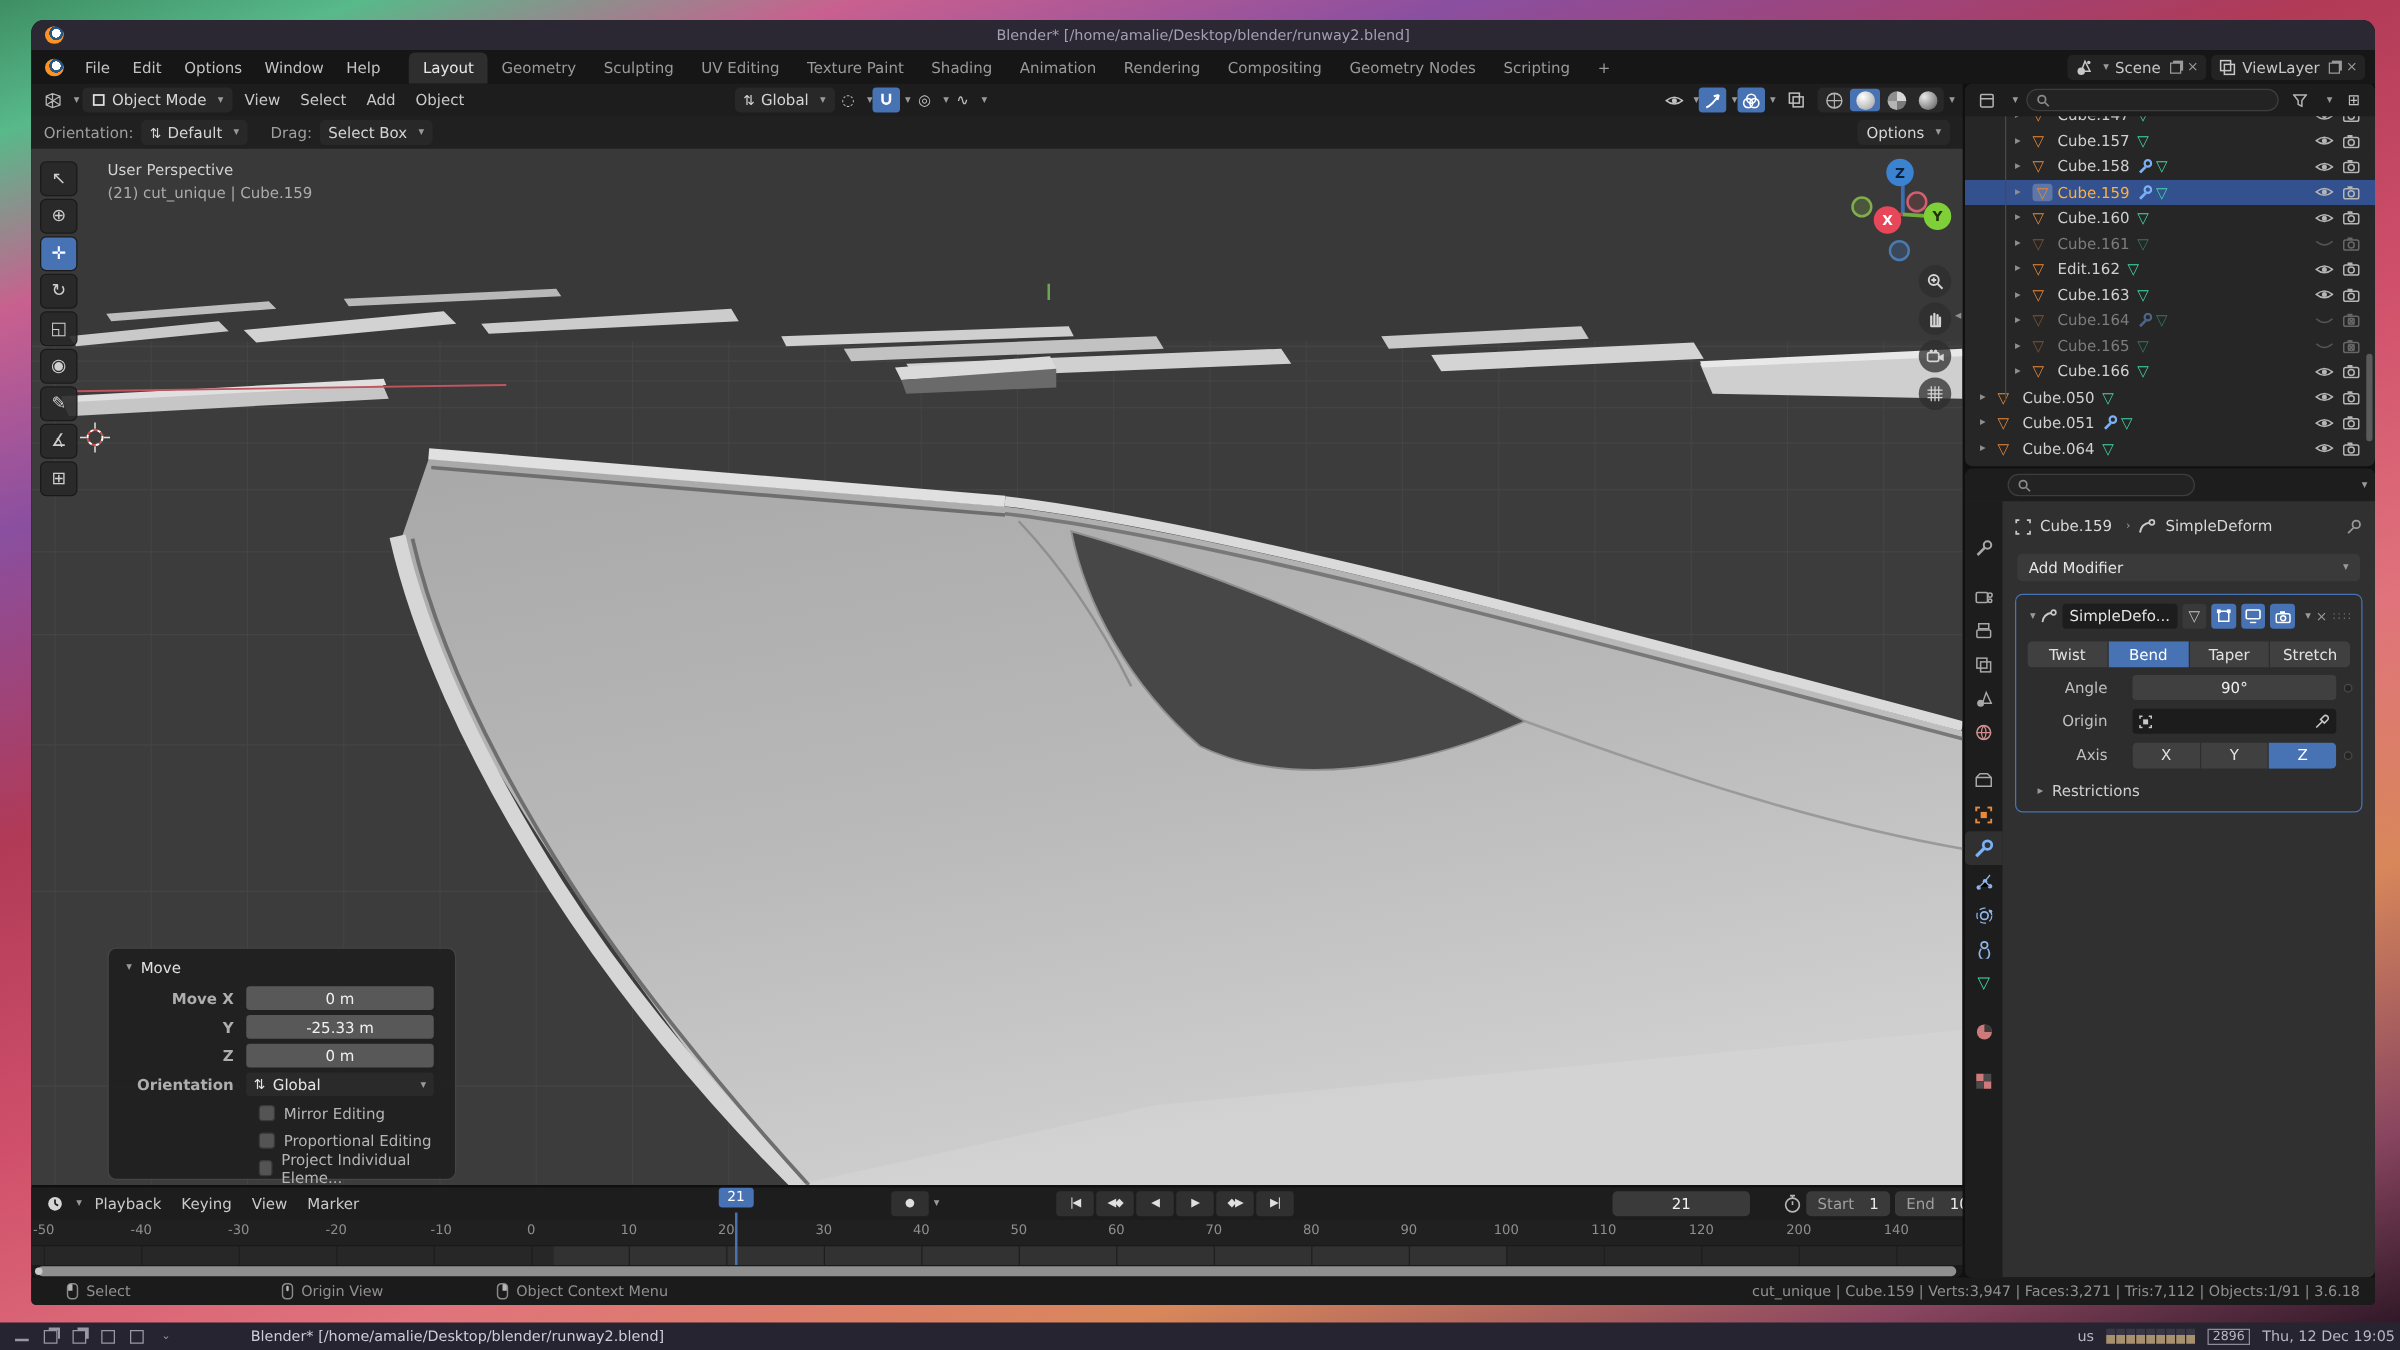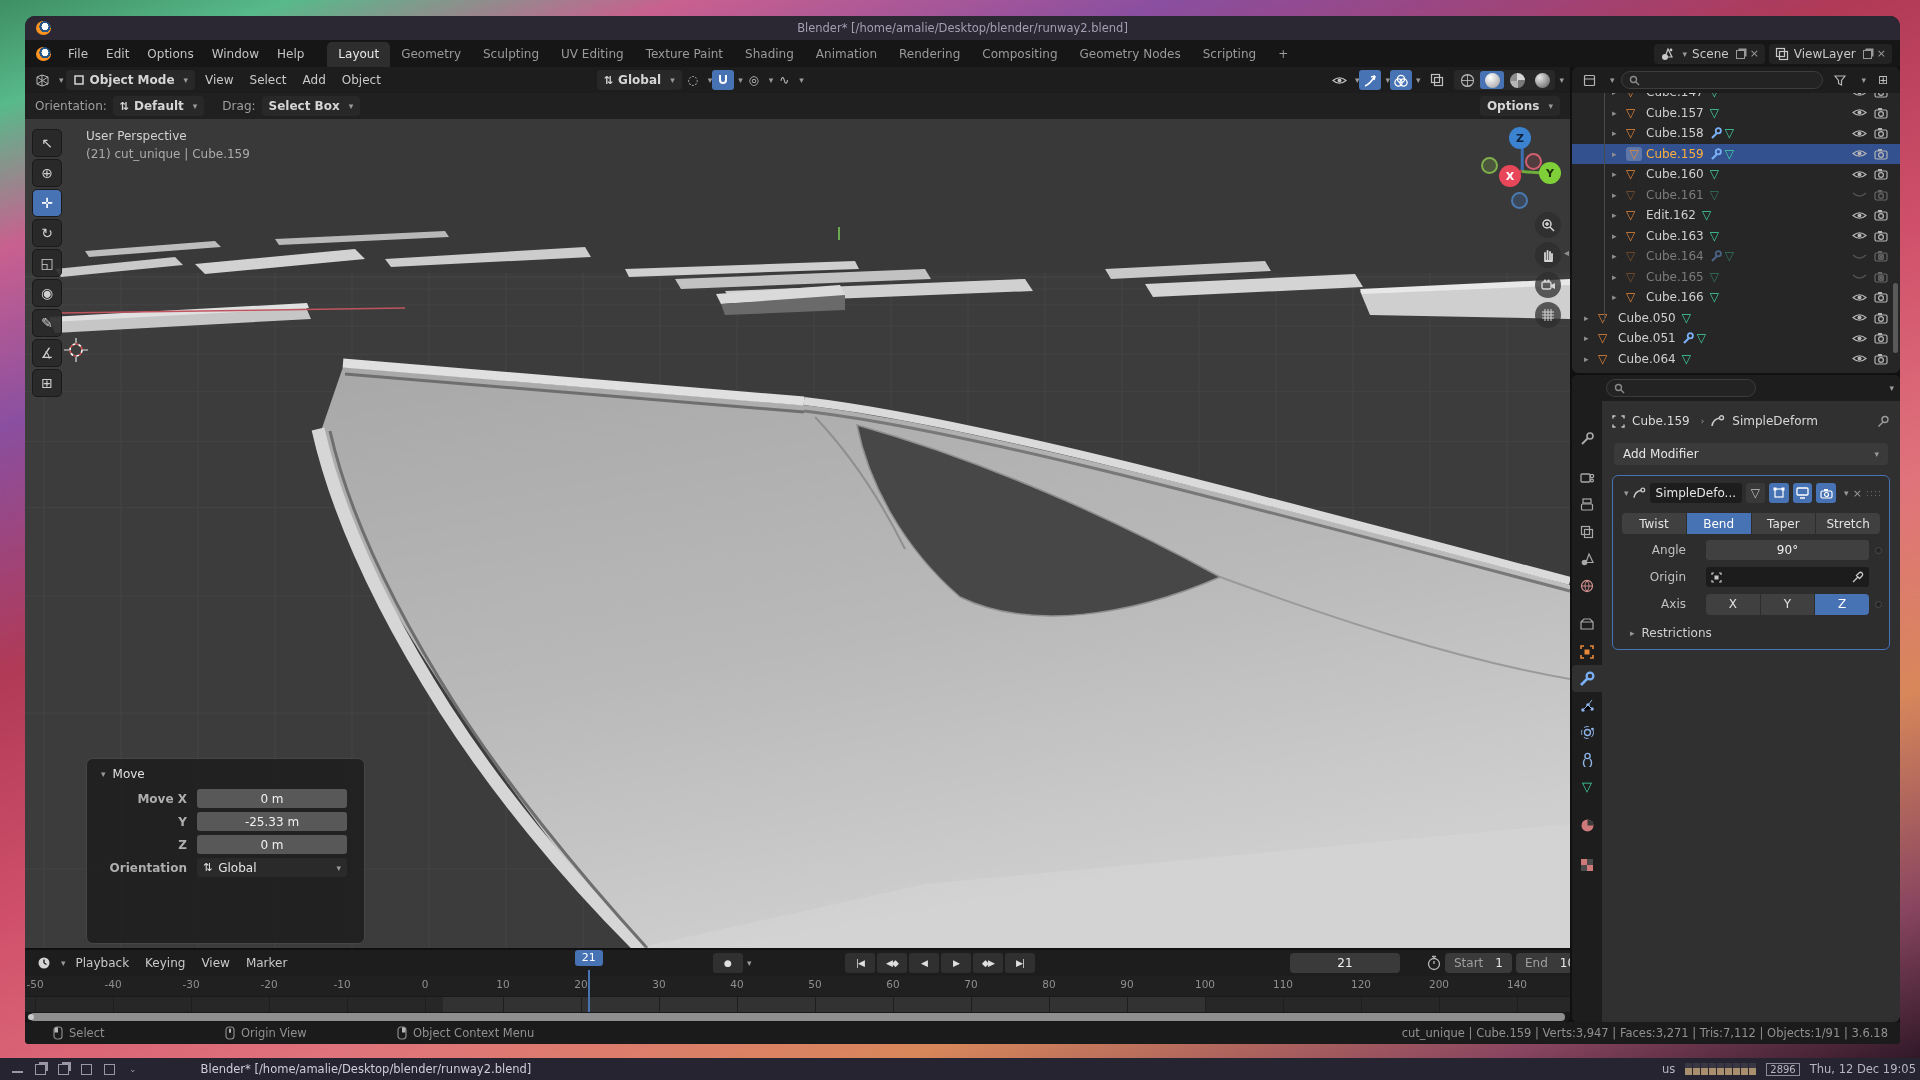--- a/index.html
+++ b/index.html
@@ -41,21 +41,21 @@
   #vp-editor   { position:absolute; left:0; top:51px; width:1545px; height:881px; background:#1d1d1d; }
   #outliner    { position:absolute; left:1547px; top:51px; width:328px; height:306px; background:#262626; border-radius:6px; overflow:hidden; }
   #props       { position:absolute; left:1547px; top:359px; width:328px; height:647px; background:#303030; border-radius:6px; overflow:hidden; }
   #timeline    { position:absolute; left:0; top:934px; width:1545px; height:72px; background:#1d1d1d; border-radius:0 0 6px 6px; overflow:hidden; }
   #statusbar   { position:absolute; left:0; top:1006px; width:1875px; height:22px; background:#1b1b1b;
     display:flex; align-items:center; color:#909090; font-size:11.5px; }
 
   
   #vp-header { height:26px; display:flex; align-items:center; padding:0 6px; gap:2px; background:#1d1d1d; }
   #vp-toolset { height:26px; display:flex; align-items:center; padding:0 10px; gap:6px; background:#202020; }
-  .hdr-dd { display:flex; align-items:center; background:#282828; height:20px; border-radius:4px; padding:0 7px; gap:5px; color:#d5d5d5;font-weight:bold; }
+  .hdr-dd { display:flex; align-items:center; background:#282828; height:20px; border-radius:4px; padding:0 7px; gap:5px; color:#d5d5d5; }
   .hdr-menu { padding:0 8px; color:#c9c9c9; }
   .icon-btn { width:22px; height:20px; border-radius:3px; display:flex; align-items:center; justify-content:center; color:#c0c0c0; }
   .icon-btn.on { background:#4772b3; color:#fff; }
   .sph { width:15px; height:15px; border-radius:50%; }
   .shade-group { display:flex; background:#282828; border-radius:4px; height:20px; align-items:center; padding:0 1px; gap:1px; }
   .shade-btn { width:24px; height:18px; border-radius:3px; display:flex; align-items:center; justify-content:center; }
   .shade-btn.on { background:#4772b3; }
   .lbl { color:#9f9f9f; }
 
   
@@ -547,20 +547,37 @@
             </div>
           </div>
         <div class="mp-row">
           <span class="mp-lbl">Orientation</span>
           <span class="mp-dd">
             <span style="font-size:11px">⇅</span>
             <span>Global</span>
             <span class="dd" style="margin-left:auto">▾</span>
           </span>
         </div>
+        <div>
+
+            <div class="mp-check">
+              <span class="chk"></span>
+              <span>Mirror Editing</span>
+            </div>
+
+            <div class="mp-check">
+              <span class="chk"></span>
+              <span>Proportional Editing</span>
+            </div>
+
+            <div class="mp-check">
+              <span class="chk"></span>
+              <span>Project Individual Eleme...</span>
+            </div>
+          </div>
       </div>
     </div>
   </div>
 
   <div id="outliner">
     <div id="outliner-hdr">
       <span class="icon-btn">
         <svg class="ic" width="13" height="13" viewBox="0 0 13 13">
             <rect x="1.5" y="1.5" width="10" height="10" rx="1" fill="none" stroke="#b5b5b5" stroke-width="1.2"></rect>
             <path d="M1.5,5 h10" stroke="#b5b5b5" stroke-width="1.2"></path>
@@ -1199,21 +1216,21 @@
           <span>100</span>
         </span>
       </div>
     </div>
     <div id="tl-ruler">
 
     <span class="tick" style="left: 10px;">-50</span>
         <span class="tick" style="left: 88px;">-40</span>
         <span class="tick" style="left: 166px;">-30</span>
         <span class="tick" style="left: 244px;">-20</span>
-        <span class="tick" style="left: 317px;">-10</span>
+        <span class="tick" style="left: 328px;">-10</span>
         <span class="tick" style="left: 400px;">0</span>
         <span class="tick" style="left: 478px;">10</span>
         <span class="tick" style="left: 556px;">20</span>
         <span class="tick" style="left: 634px;">30</span>
         <span class="tick" style="left: 712px;">40</span>
         <span class="tick" style="left: 790px;">50</span>
         <span class="tick" style="left: 868px;">60</span>
         <span class="tick" style="left: 946px;">70</span>
         <span class="tick" style="left: 1024px;">80</span>
         <span class="tick" style="left: 1102px;">90</span>

